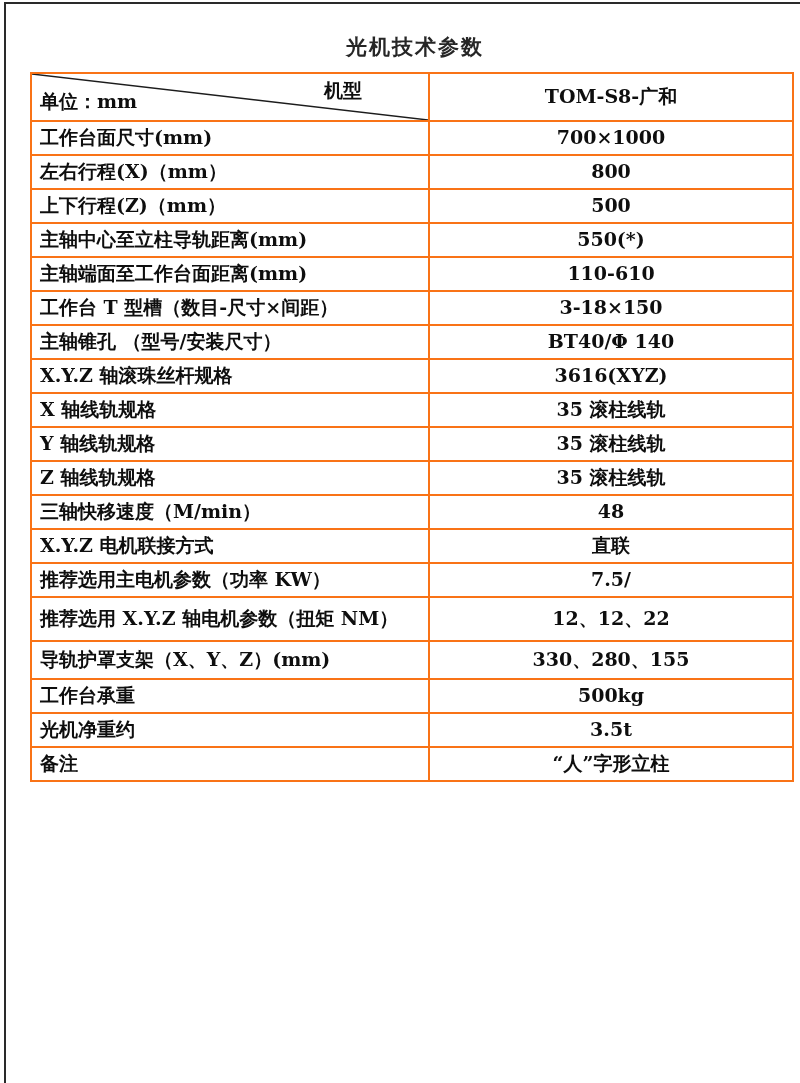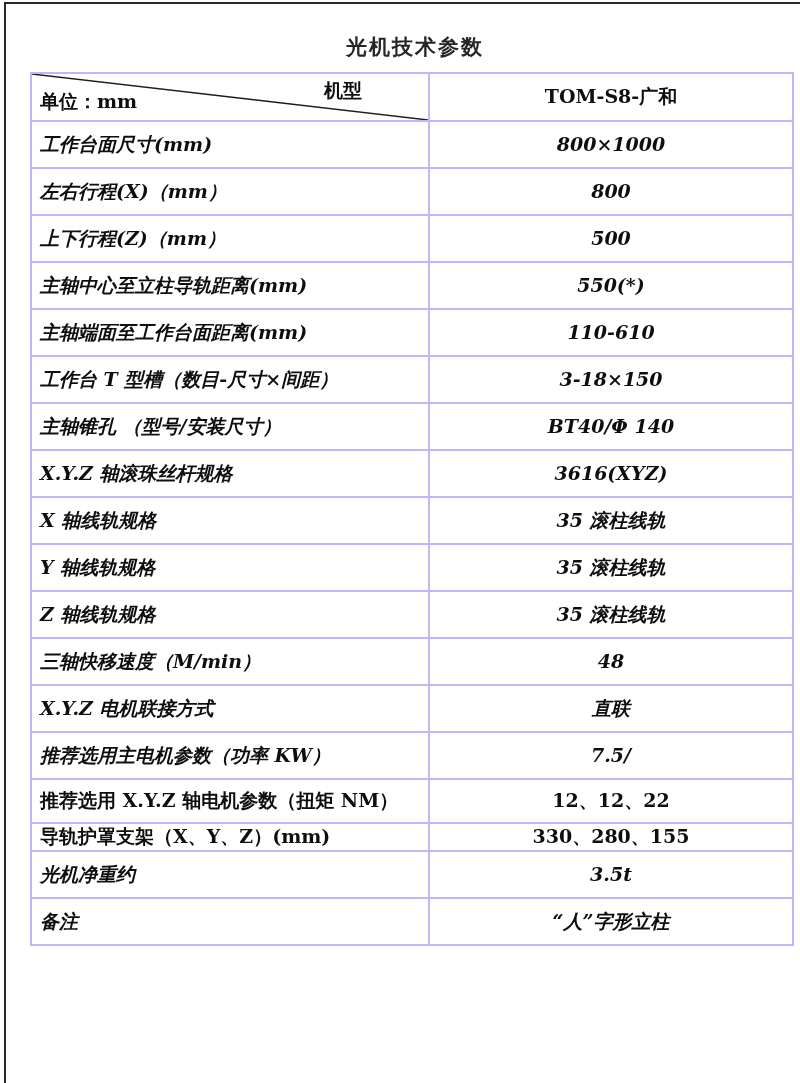--- a/index.html
+++ b/index.html
@@ -31,33 +31,33 @@
     padding-left: 30px;
   }
   table.spec-table {
     position: absolute;
     left: 30px; top: 72px;
     width: 762px;
     border-collapse: collapse;
     table-layout: fixed;
   }
   table.spec-table td {
-    border: 2px solid #c4b5fd;
+    border: 2px solid #f97316;
     font-size: 19px;
     font-weight: bold;
     line-height: 1.05;
     overflow: hidden;
     white-space: nowrap;
   }
   td.col-label { width: 398px; padding-left: 8px; text-align: left; }
   td.col-value { width: 364px; text-align: center; }
   tr.r-head  { height: 48px; }
-  tr.r-std   { height: 47px; font-style: italic; }
+  tr.r-std   { height: 34px; }
   tr.r-short1 { height: 44px; }
-  tr.r-short2 { height: 28px; }
+  tr.r-short2 { height: 38px; }
   td.head-diag {
     position: relative;
     padding: 0 !important;
   }
   td.head-diag svg {
     position: absolute;
     left: 0; top: 0;
     width: 100%; height: 100%;
     display: block;
   }
@@ -86,21 +86,21 @@
         <svg viewBox="0 0 100 100" preserveAspectRatio="none">
           <line x1="0" y1="0" x2="100" y2="100" stroke="#1c1c1c" stroke-width="1.4" vector-effect="non-scaling-stroke"></line>
         </svg>
         <span class="diag-unit">单位：mm</span>
         <span class="diag-model">机型</span>
       </td>
       <td class="col-value">TOM-S8-广和</td>
     </tr>
     <tr class="r-std">
         <td class="col-label">工作台面尺寸(mm)</td>
-        <td class="col-value">800×1000</td>
+        <td class="col-value">700×1000</td>
       </tr>
     <tr class="r-std">
         <td class="col-label">左右行程(X)（mm）</td>
         <td class="col-value">800</td>
       </tr>
     <tr class="r-std">
         <td class="col-label">上下行程(Z)（mm）</td>
         <td class="col-value">500</td>
       </tr>
     <tr class="r-std">
@@ -149,20 +149,24 @@
       </tr>
     <tr class="r-short1">
         <td class="col-label">推荐选用 X.Y.Z 轴电机参数（扭矩 NM）</td>
         <td class="col-value">12、12、22</td>
       </tr>
     <tr class="r-short2">
         <td class="col-label">导轨护罩支架（X、Y、Z）(mm)</td>
         <td class="col-value">330、280、155</td>
       </tr>
     <tr class="r-std">
+        <td class="col-label">工作台承重</td>
+        <td class="col-value">500kg</td>
+      </tr>
+    <tr class="r-std">
         <td class="col-label">光机净重约</td>
         <td class="col-value">3.5t</td>
       </tr>
     <tr class="r-std">
         <td class="col-label">备注</td>
         <td class="col-value">“人”字形立柱</td>
       </tr>
   </tbody>
 </table>
 

